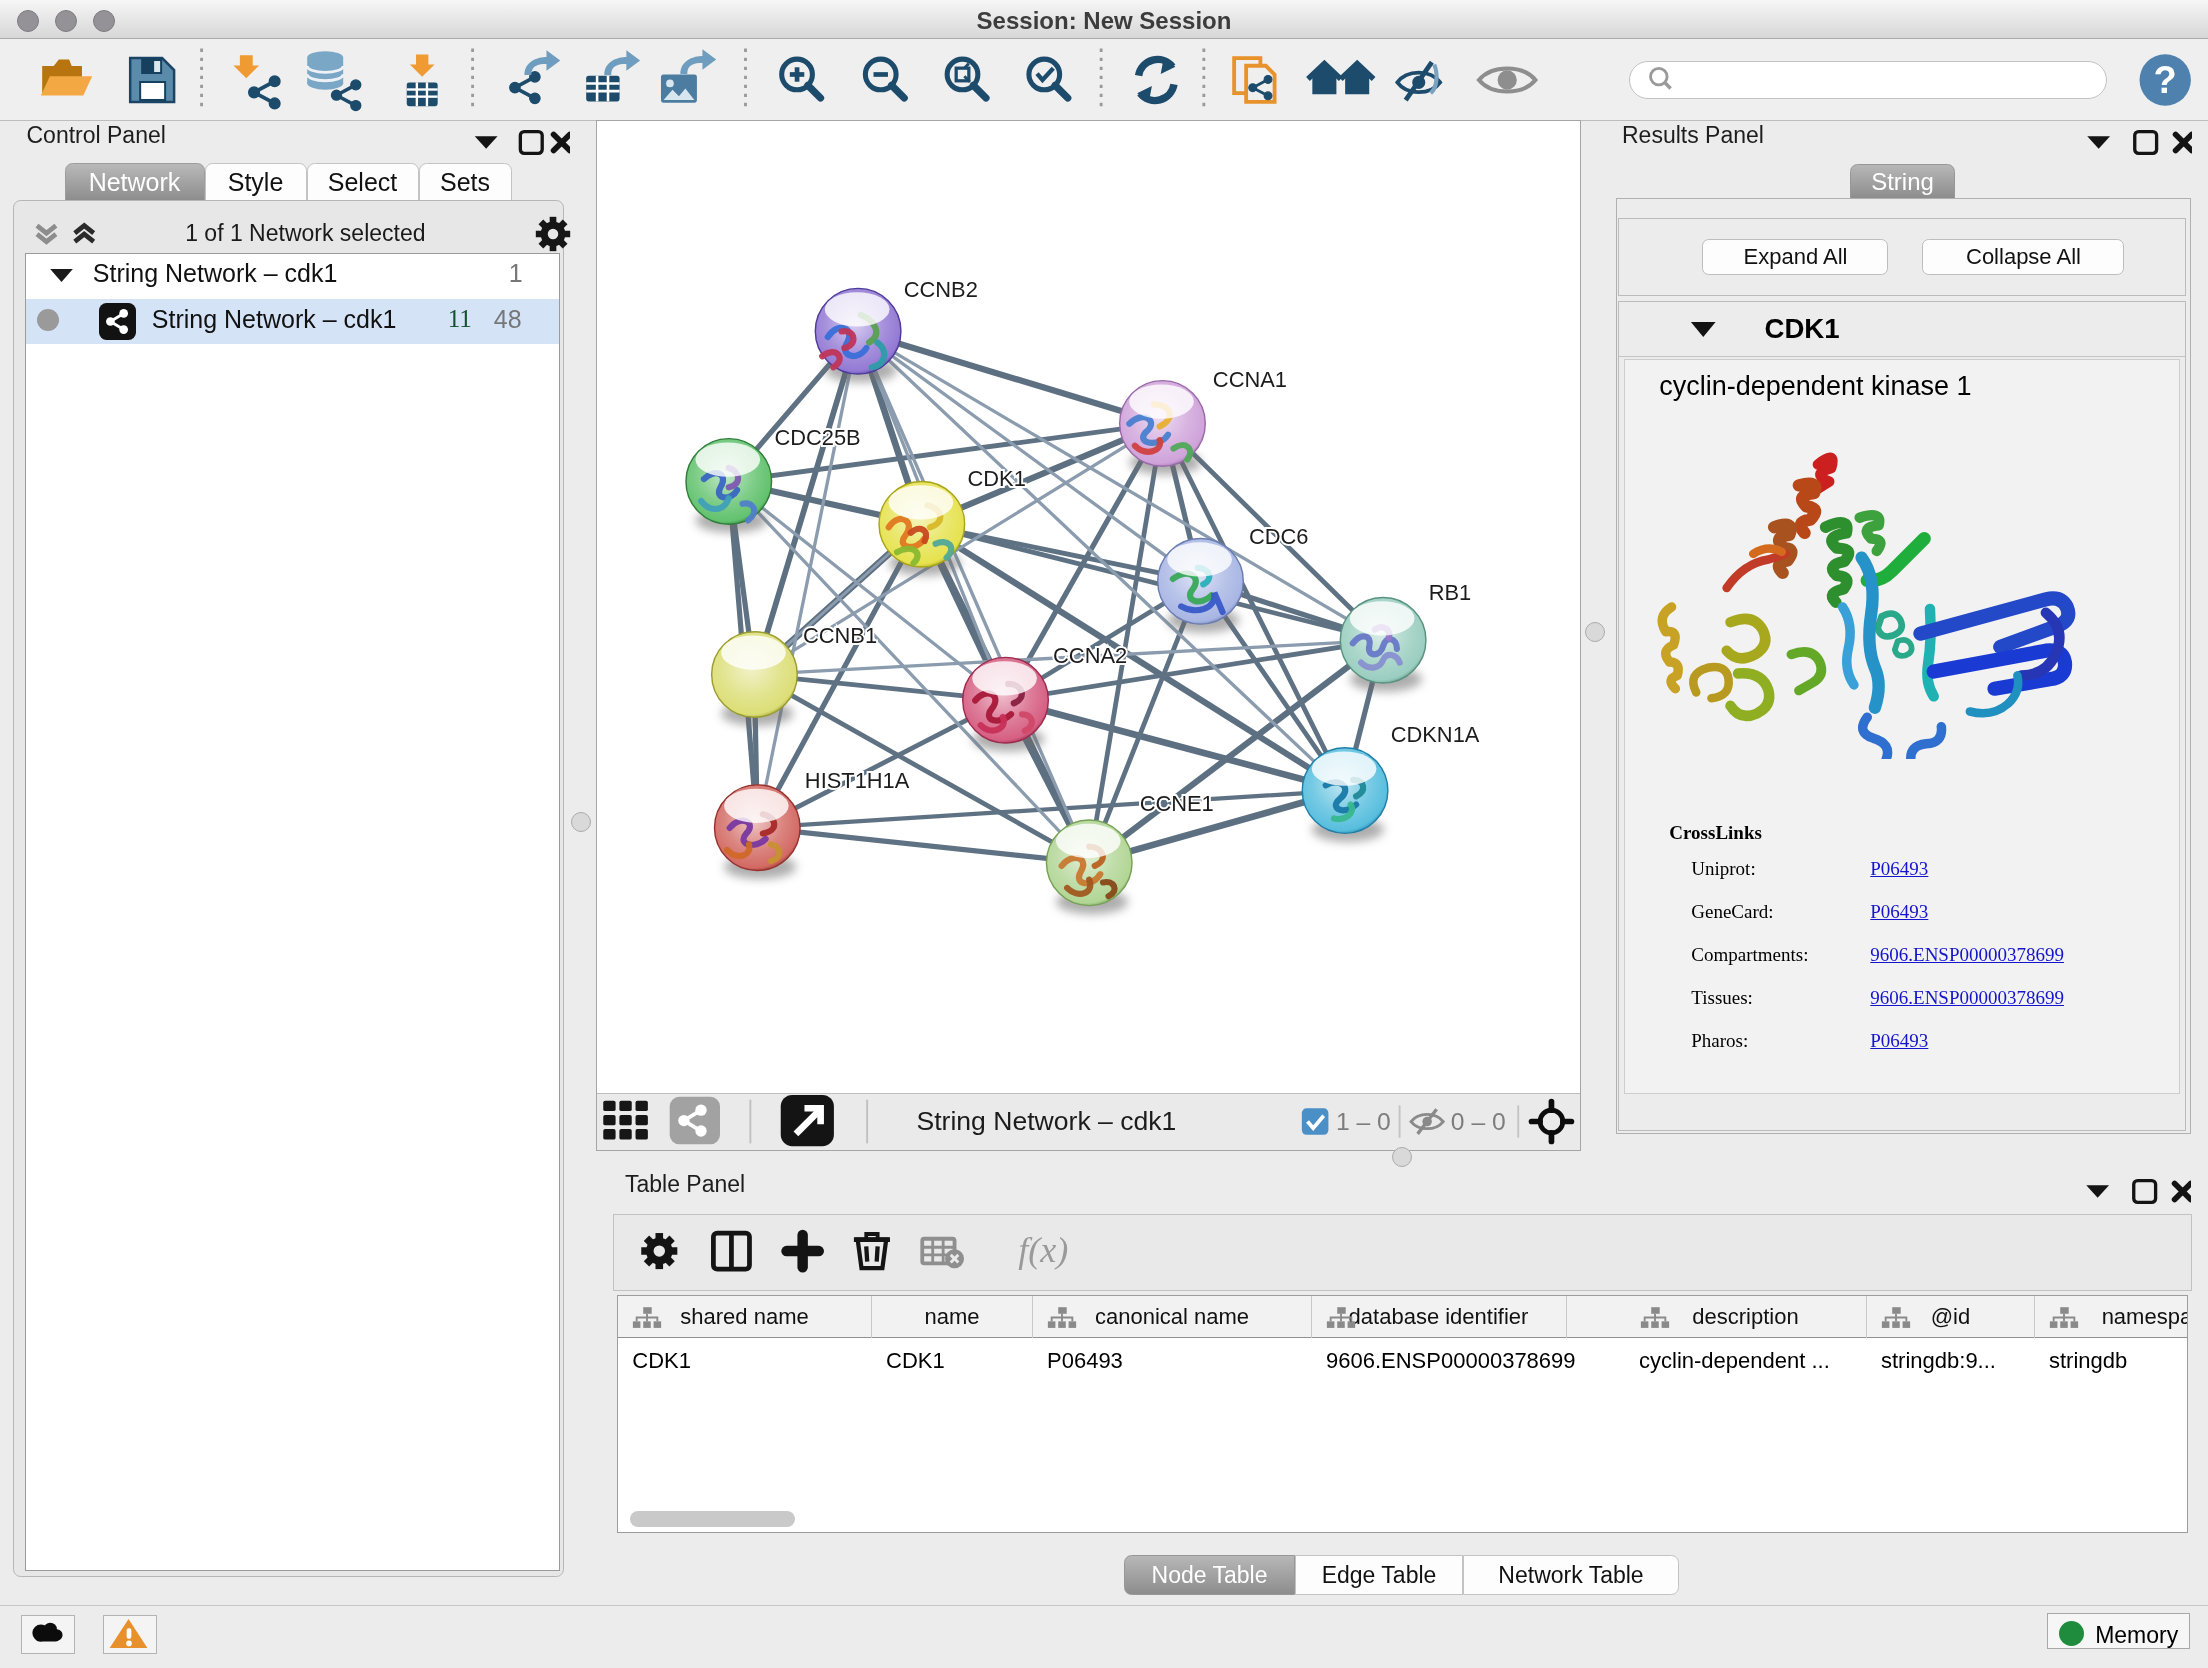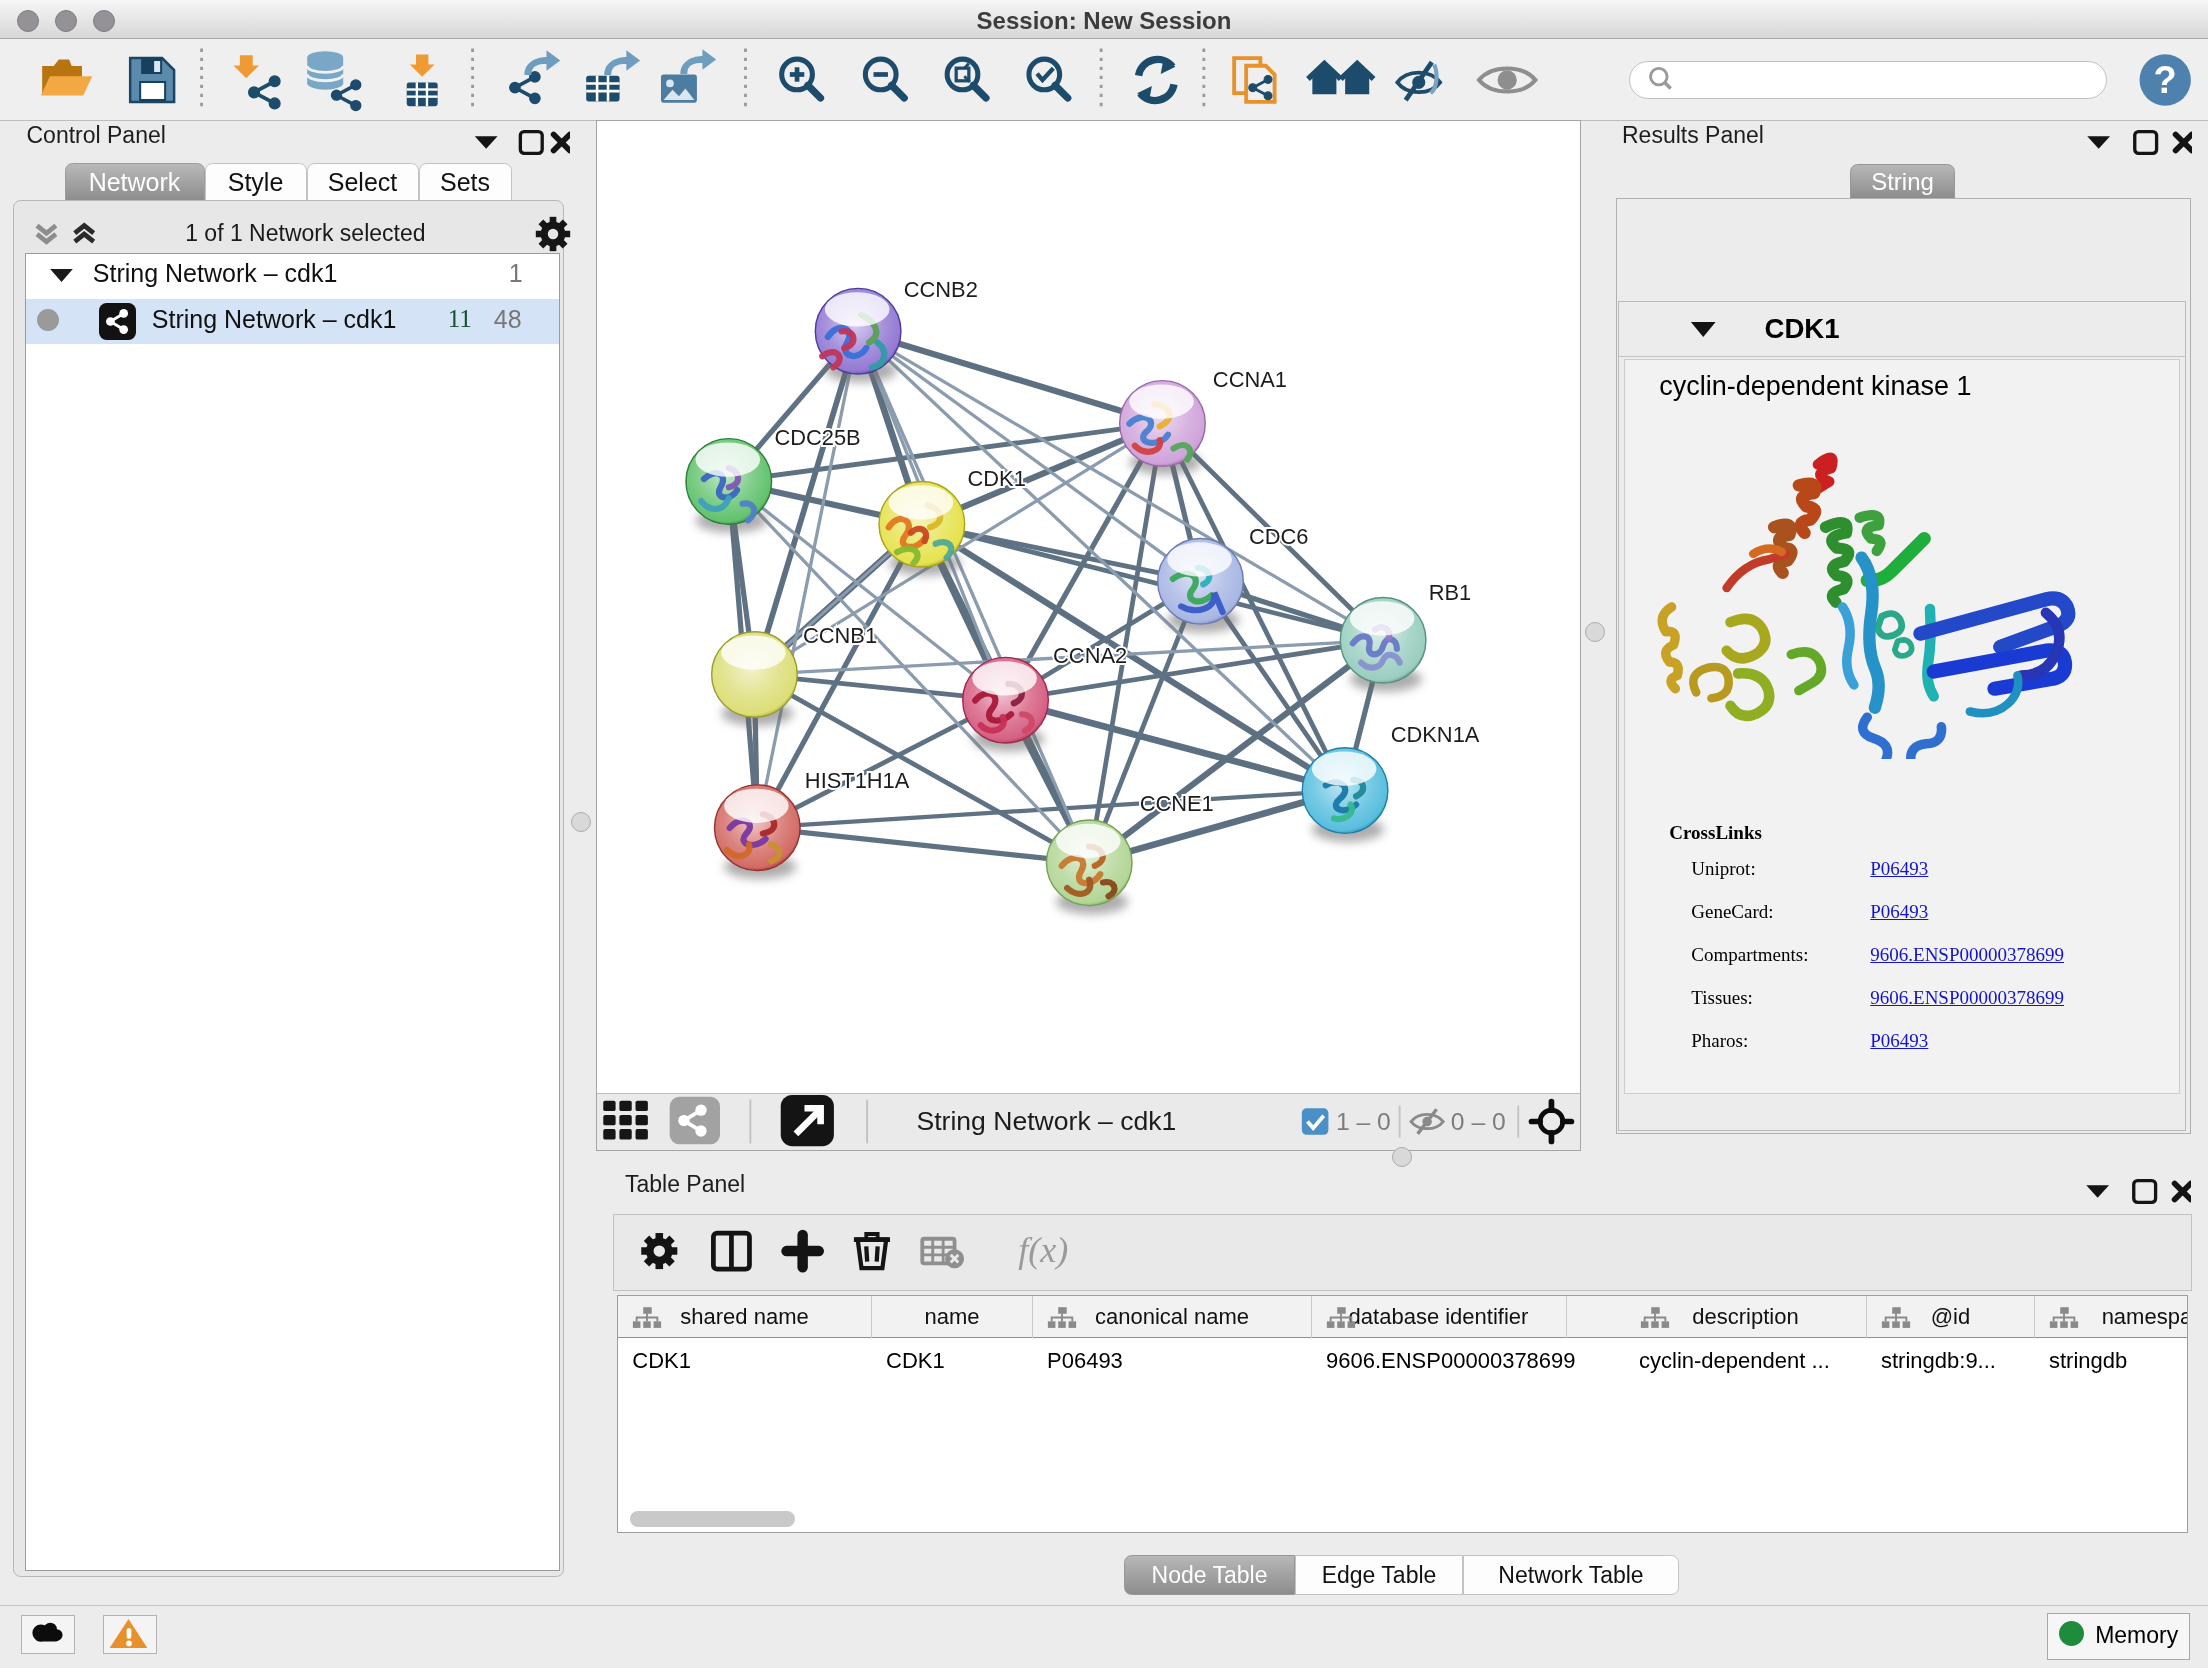--- a/index.html
+++ b/index.html
@@ -80,21 +80,21 @@
   .td { position:absolute; top:52px; font-size:22px; color:#000; }
   .btab { position:absolute; top:393px; height:40px; background:#fdfdfd;
     border:1px solid #c3c3c3; font-size:23px; color:#111; text-align:center; line-height:38px; }
   .btabsel { background:linear-gradient(#b7b7b7,#8d8d8d); color:#fff;
     border-color:#979797; border-radius:7.6px 0 0 7.6px; }
 
   
   #statusline { left:0px; top:1605px; width:2208px; height:1px; background:#c6c6c6; }
   .sbtn { position:absolute; top:1615px; width:54px; height:39px; background:#f4f4f4;
     border:1.9px solid #b3b3b3; }
-  #membtn { position:absolute; left:2047px; top:1613px; width:143px; height:47px;
+  #membtn { position:absolute; left:2047px; top:1613px; width:143px; height:36px;
     background:#f6f6f6; border:1.9px solid #a8a8a8; font-size:23px; color:#000;
     line-height:43px; text-align:center; }
 
   .knob { position:absolute; width:20px; height:20px; border-radius:50%;
     background:#d9d9d9; border:1px solid #ababab; }
 </style>
 </head>
 <body>
 
 <div class="abs" id="titlebar">
@@ -628,20 +628,24 @@
   <svg class="pbtns" style="left:480px;top:2.9px;" width="105" height="38" viewBox="0 0 110 40">
     <polygon points="0,14 24,14 12,27" fill="#141414"></polygon>
     <rect x="50" y="9" width="23" height="23" rx="4" fill="none" stroke="#141414" stroke-width="3.5"></rect>
     <g stroke="#141414" stroke-width="6" stroke-linecap="round">
         <line x1="93" y1="12" x2="110" y2="29"></line>
         <line x1="110" y1="12" x2="93" y2="29"></line>
       </g>
   </svg>
   <div id="stringtab">String</div>
   <div id="rbox">
+    <div id="rbox1">
+      <div class="rbtn" style="left:83px;width:186px;">Expand All</div>
+      <div class="rbtn" style="left:303px;width:202px;">Collapse All</div>
+    </div>
     <div id="rbox2">
       <div id="cdk1head">
         <svg style="position:absolute;left:70px;top:17px;" width="28.5" height="21" viewBox="0 0 30 22">
             <polygon points="2,3 28,3 15,19" fill="#131313"></polygon>
           </svg>
         <span style="position:absolute;left:145px;top:11.4px;font-size:27.6px;font-weight:bold;color:#000;">CDK1</span>
       </div>
       <div id="cdk1body">
         <div style="position:absolute;left:34px;top:11.4px;font-size:27px;color:#000;">cyclin-dependent kinase 1</div>
         <svg style="position:absolute;left:13.3px;top:76px;" width="447" height="323" viewBox="0 0 470 340">

